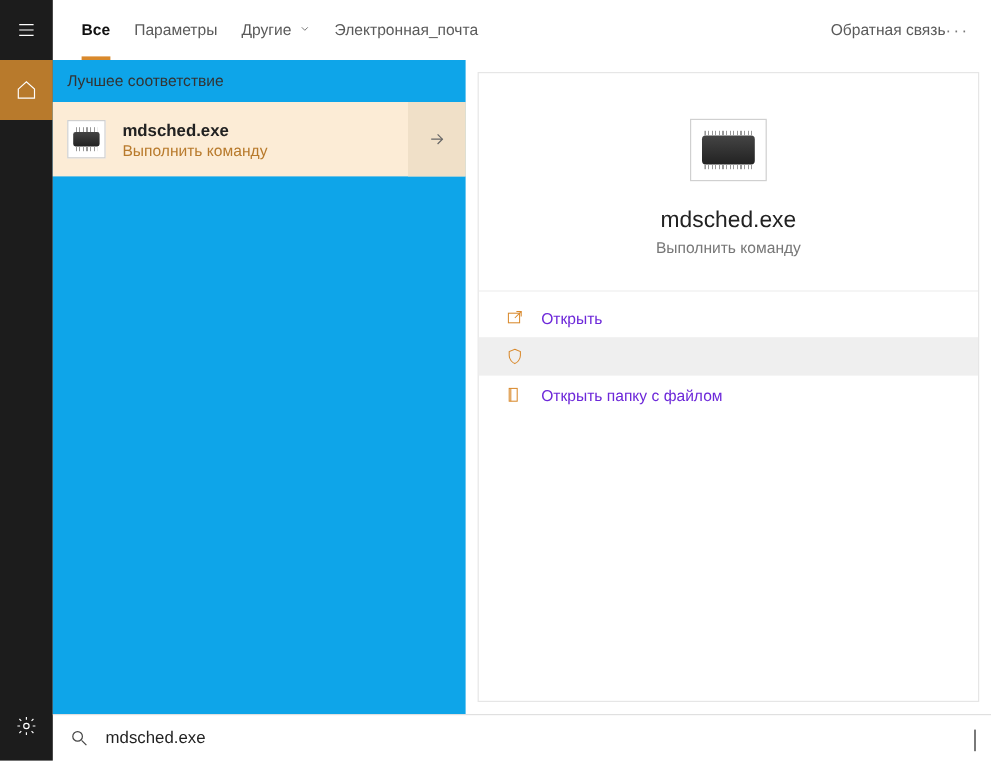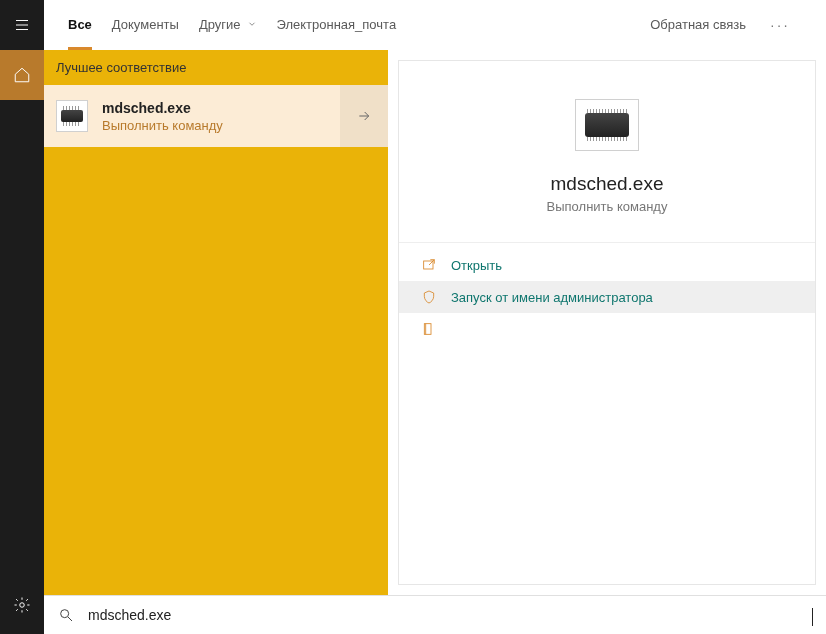--- a/index.html
+++ b/index.html
@@ -14,27 +14,27 @@
 .sidebar .sb-btn.active { background: #b87a2c; }
 .sidebar svg { width: 18px; height: 18px; stroke: #fff; fill: none; stroke-width: 1.3; }
 
 .main { flex: 1; display: flex; flex-direction: column; }
 
 .tabs { height: 50px; display: flex; align-items: center; padding-left: 24px; gap: 20px; border-bottom: 1px solid rgba(0,0,0,0); font-size: 13px; color: #5a5a5a; }
 .tab { height: 50px; display: flex; align-items: center; position: relative; cursor: pointer; white-space: nowrap; }
 .tab.active { color: #111; font-weight: 600; }
 .tab.active::after { content: ""; position: absolute; left: 0; right: 0; bottom: 0; height: 3px; background: #d9892c; }
 .tab-chevron { margin-left: 6px; }
-.tabs-right { margin-left: auto; display: flex; align-items: center; gap: 24px; padding-right: 36px; }
+.tabs-right { margin-left: auto; display: flex; align-items: center; padding-right: 18px; }
 .feedback { font-size: 13px; color: #5a5a5a; cursor: pointer; }
 .more-dots { color: #777; cursor: pointer; letter-spacing: 2px; font-size: 14px; }
 
 .content { flex: 1; display: flex; min-height: 0; }
 
-.left-col { width: 344px; background: #eab308; display: flex; flex-direction: column; }
+.left-col { width: 344px; background: #0ea5e9; display: flex; flex-direction: column; }
 .best-match-hdr { padding: 10px 14px 10px 12px; font-size: 13px; color: #333; }
 .result-row { display: flex; align-items: center; height: 62px; background: #fcecd6; }
 .result-main { flex: 1; display: flex; align-items: center; padding-left: 12px; gap: 14px; cursor: pointer; }
 .result-arrow { width: 48px; height: 62px; background: #f0e0c8; display: flex; align-items: center; justify-content: center; cursor: pointer; }
 .result-arrow svg { width: 16px; height: 16px; stroke: #666; fill: none; stroke-width: 1.5; }
 .chip-icon { width: 32px; height: 32px; background: #fff; border: 1px solid #d0d0d0; display: flex; align-items: center; justify-content: center; }
 .chip-icon.big { width: 64px; height: 52px; }
 .chip-body { width: 22px; height: 12px; background: linear-gradient(#444,#222); border-radius: 2px; position: relative; }
 .chip-body.big { width: 44px; height: 24px; border-radius: 3px; }
 .chip-body::before, .chip-body::after { content: ""; position: absolute; left: 2px; right: 2px; height: 4px; background: repeating-linear-gradient(90deg, #999 0, #999 1px, transparent 1px, transparent 3px); }
@@ -42,21 +42,21 @@
 .chip-body::after { bottom: -4px; }
 .result-text .title { font-size: 14px; color: #222; font-weight: 600; }
 .result-text .subtitle { font-size: 13px; color: #b87a2c; margin-top: 2px; }
 
 .right-col { flex: 1; padding: 10px; display: flex; }
 .detail-panel { flex: 1; border: 1px solid #e6e6e6; background: #fff; display: flex; flex-direction: column; align-items: stretch; }
 .detail-hero { padding: 38px 10px 28px 10px; display: flex; flex-direction: column; align-items: center; border-bottom: 1px solid #eee; }
 .detail-hero .dh-title { margin-top: 22px; font-size: 19px; color: #222; }
 .detail-hero .dh-sub { margin-top: 4px; font-size: 13px; color: #777; }
 .detail-actions { padding: 6px 0; }
-.da-row { height: 32px; display: flex; align-items: center; gap: 14px; padding: 0 22px; font-size: 13px; color: #0f766e; cursor: pointer; }
+.da-row { height: 32px; display: flex; align-items: center; gap: 14px; padding: 0 22px; font-size: 13px; color: #6d28d9; cursor: pointer; }
 .da-row.highlight { background: #efefef; }
 .da-row svg { width: 16px; height: 16px; stroke: #d9892c; fill: none; stroke-width: 1.3; }
 
 .searchbar { height: 39px; border-top: 1px solid #e0e0e0; display: flex; align-items: center; padding: 0 14px; gap: 14px; }
 .searchbar svg { width: 16px; height: 16px; stroke: #444; fill: none; stroke-width: 1.5; }
 .searchbar input { flex: 1; border: none; outline: none; font-size: 14px; color: #222; background: transparent; }
 .search-caret { position: relative; }
 .search-caret::after { content: ""; position: absolute; right: -1px; top: 2px; width: 1px; height: 18px; background: #222; }
 </style>
 </head>
@@ -86,21 +86,21 @@
             <path d="M12 2v3M12 19v3M4.2 4.2l2.1 2.1M17.7 17.7l2.1 2.1M2 12h3M19 12h3M4.2 19.8l2.1-2.1M17.7 6.3l2.1-2.1"></path>
           </svg>
       </div>
     </div>
   </div>
 
   <div class="main">
 
     <div class="tabs">
       <div class="tab active">Все</div>
-      <div class="tab">Документы</div>
+      <div class="tab">Параметры</div>
       <div class="tab">
         <span>Другие</span>
         <span class="tab-chevron">
           <svg width="10" height="10" viewBox="0 0 24 24" stroke="#777" fill="none" stroke-width="2">
               <polyline points="6 9 12 15 18 9"></polyline>
             </svg>
         </span>
       </div>
       <div class="tab">Электронная_почта</div>
       <div class="tabs-right">
@@ -150,27 +150,27 @@
                   <rect x="4" y="6" width="14" height="12"></rect>
                   <polyline points="14 4 20 4 20 10"></polyline>
                   <line x1="20" y1="4" x2="12" y2="12"></line>
                 </svg>
               <span>Открыть</span>
             </div>
             <div class="da-row highlight">
               <svg viewBox="0 0 24 24">
                   <path d="M12 3 L19 6 V11 C19 16 15 20 12 21 C9 20 5 16 5 11 V6 Z"></path>
                 </svg>
-              <span>Запуск от имени администратора</span>
             </div>
             <div class="da-row">
               <svg viewBox="0 0 24 24">
                   <rect x="5" y="4" width="10" height="16"></rect>
                   <line x1="7" y1="4" x2="7" y2="20"></line>
                 </svg>
+              <span>Открыть папку с файлом</span>
             </div>
           </div>
         </div>
       </div>
 
     </div>
 
     <div class="searchbar">
       <svg viewBox="0 0 24 24">
           <circle cx="10" cy="10" r="6"></circle>

